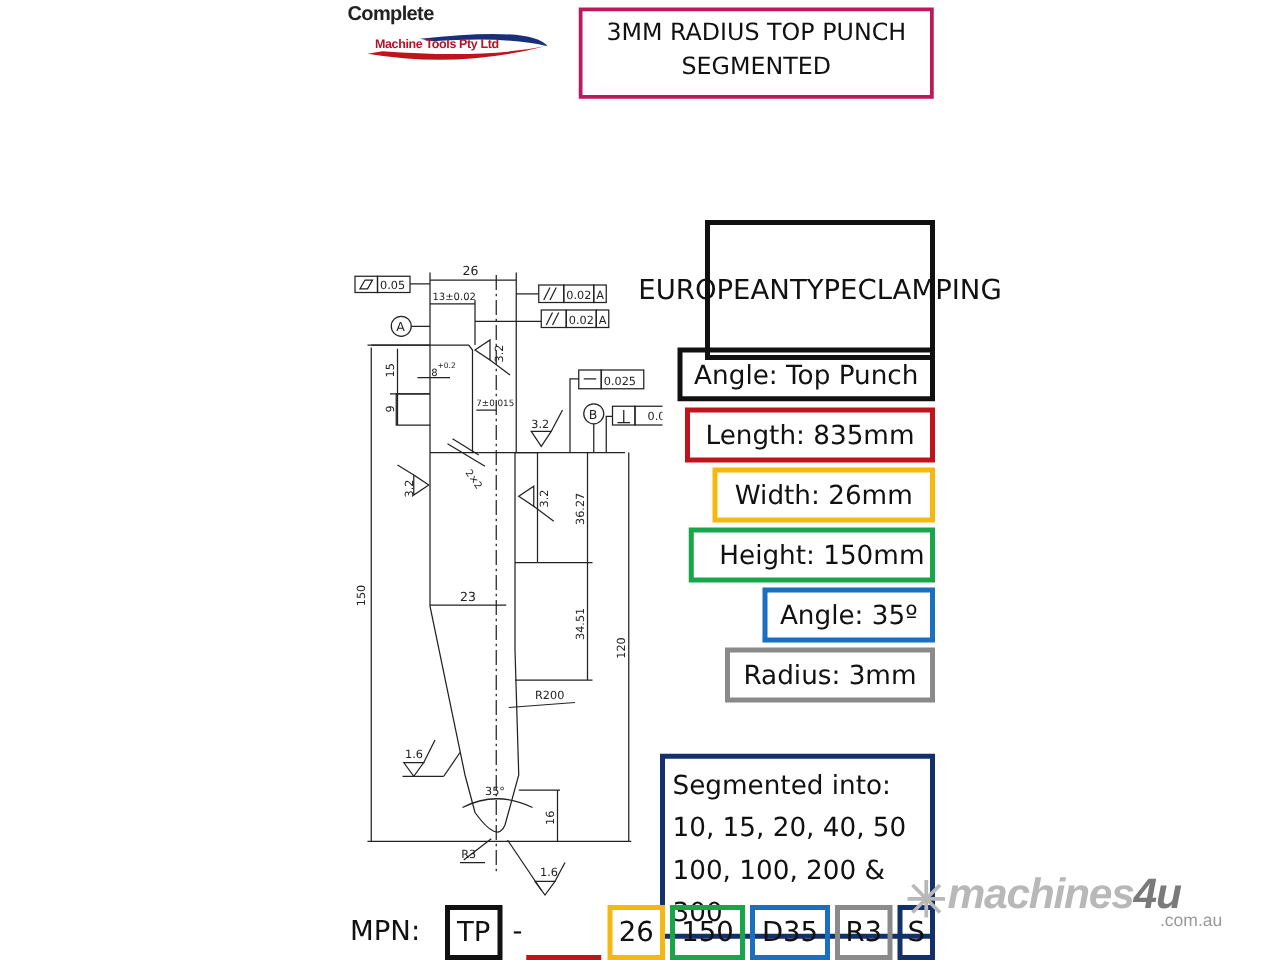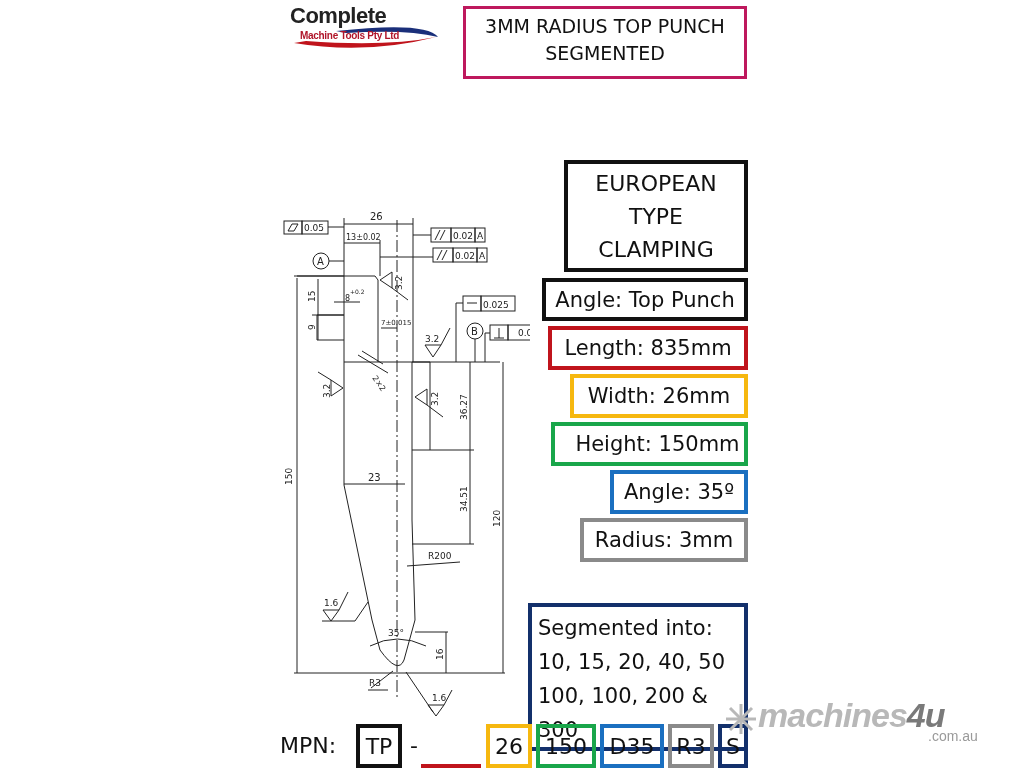--- a/index.html
+++ b/index.html
@@ -1,24 +1,24 @@
 <!DOCTYPE html>
 <html><head>
 <meta charset="utf-8">
 <style>
   html, body { margin: 0; padding: 0; background: #ffffff; }
   body { width: 1024px; height: 768px; position: relative; overflow: hidden; font-family: "Liberation Sans", sans-serif; color: #111; }
   .abs { position: absolute; }
   .logo { left: 276px; top: 3px; width: 170px; height: 48px; }
-  .logo-main { position: absolute; left: 2px; top: 0; font-family: "Liberation Sans", sans-serif; font-weight: bold; font-size: 22px; color: #222; letter-spacing: -0.5px; margin-left: 12px; }
+  .logo-main { position: absolute; left: 2px; top: 0; font-family: "Liberation Sans", sans-serif; font-weight: bold; font-size: 16px; color: #222; letter-spacing: -0.5px; }
   .logo-sub { position: absolute; left: 24px; top: 27px; font-family: "Liberation Sans", sans-serif; font-weight: bold; font-size: 10px; color: #b0152a; letter-spacing: -0.3px; }
   .logo-swoosh { position: absolute; left: 0; top: 0; }
   .title-box { left: 463px; top: 6px; width: 278px; height: 63px; border: 3px solid #be185d; text-align: center; font-family: "DejaVu Sans", sans-serif; font-size: 19px; line-height: 27px; padding-top: 4px; box-sizing: content-box; }
   .spec { font-family: "DejaVu Sans", sans-serif; font-size: 21px; display: flex; align-items: center; justify-content: center; box-sizing: border-box; white-space: nowrap; }
-  .clamp { left: 564px; top: 160px; width: 184px; height: 112px; border: 4px solid #111; flex-direction: column; line-height: 33px; font-size: 22px; }
+  .clamp { left: 564px; top: 176px; width: 184px; height: 112px; border: 4px solid #111; flex-direction: row; line-height: 33px; font-size: 22px; }
   .type-box { left: 542px; top: 278px; width: 206px; height: 43px; border: 4px solid #111; }
   .len-box { left: 548px; top: 326px; width: 200px; height: 44px; border: 4px solid #c0141c; }
   .wid-box { left: 570px; top: 374px; width: 178px; height: 44px; border: 4px solid #f6b80f; text-align: right; }
   .hei-box { left: 551px; top: 422px; width: 197px; height: 44px; border: 4px solid #19a64a; padding-left: 16px; }
   .ang-box { left: 610px; top: 470px; width: 138px; height: 44px; border: 4px solid #1a6fc0; }
   .rad-box { left: 580px; top: 518px; width: 168px; height: 44px; border: 4px solid #8a8a8a; }
   .seg-box { left: 528px; top: 566px; width: 220px; height: 148px; border: 4px solid #13306b; display: block; padding: 4px 0 0 6px; font-size: 21px; line-height: 34px; white-space: normal; justify-content: flex-start; text-align: left; margin-top: 37px; }
   .mpn-label { left: 280px; top: 728px; font-family: "DejaVu Sans", sans-serif; font-size: 22px; line-height: 36px; }
   .mpn-dash { left: 410px; top: 728px; font-family: "DejaVu Sans", sans-serif; font-size: 22px; line-height: 36px; }
   .mpn-part { position: absolute; top: 724px; height: 44px; box-sizing: border-box; font-family: "DejaVu Sans", sans-serif; font-size: 22px; display: flex; align-items: center; justify-content: center; }

